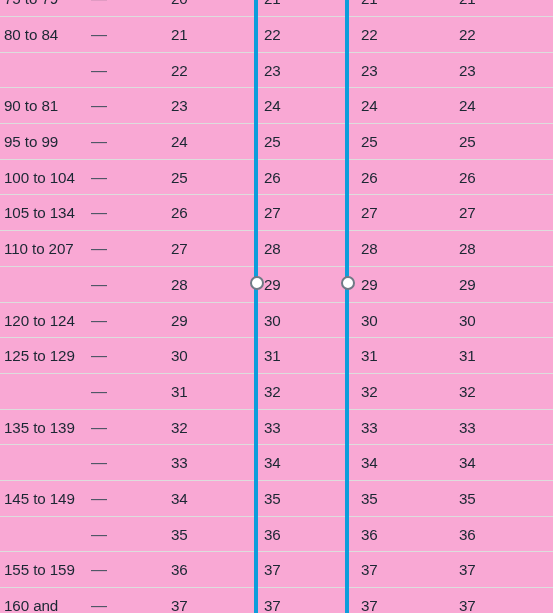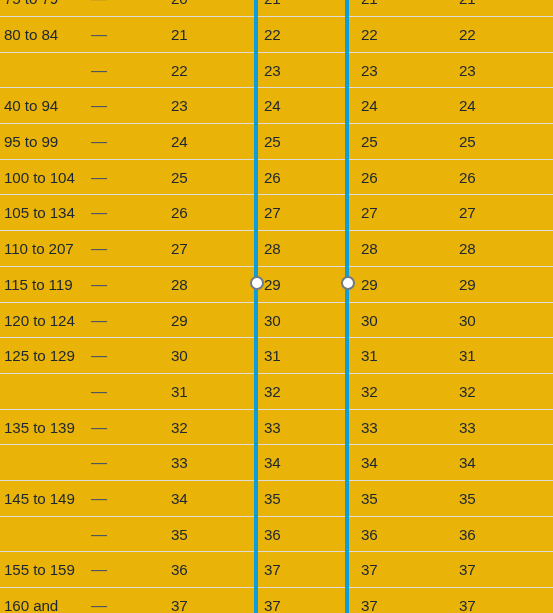--- a/index.html
+++ b/index.html
@@ -13,21 +13,21 @@
     overflow: hidden;
     font-family: "Liberation Sans", sans-serif;
     color: #1b2733;
   }
 
   #table-viewport {
     position: relative;
     width: 553px;
     height: 613px;
     overflow: hidden;
-    background: #eab308;
+    background: #f9a8d4;
   }
 
   
   #rows-layer {
     position: absolute;
     left: 0;
     top: -18.7px;        
     width: 553px;
   }
 
@@ -103,21 +103,21 @@
         <div class="cell cell-v4">22</div>
       </div>
       <div class="table-row">
         <div class="cell cell-dash">—</div>
         <div class="cell cell-v1">22</div>
         <div class="cell cell-v2">23</div>
         <div class="cell cell-v3">23</div>
         <div class="cell cell-v4">23</div>
       </div>
       <div class="table-row">
-        <div class="cell cell-label">40 to 94</div>
+        <div class="cell cell-label">90 to 81</div>
         <div class="cell cell-dash">—</div>
         <div class="cell cell-v1">23</div>
         <div class="cell cell-v2">24</div>
         <div class="cell cell-v3">24</div>
         <div class="cell cell-v4">24</div>
       </div>
       <div class="table-row">
         <div class="cell cell-label">95 to 99</div>
         <div class="cell cell-dash">—</div>
         <div class="cell cell-v1">24</div>
@@ -143,21 +143,20 @@
       </div>
       <div class="table-row">
         <div class="cell cell-label">110 to 207</div>
         <div class="cell cell-dash">—</div>
         <div class="cell cell-v1">27</div>
         <div class="cell cell-v2">28</div>
         <div class="cell cell-v3">28</div>
         <div class="cell cell-v4">28</div>
       </div>
       <div class="table-row">
-        <div class="cell cell-label">115 to 119</div>
         <div class="cell cell-dash">—</div>
         <div class="cell cell-v1">28</div>
         <div class="cell cell-v2">29</div>
         <div class="cell cell-v3">29</div>
         <div class="cell cell-v4">29</div>
       </div>
       <div class="table-row">
         <div class="cell cell-label">120 to 124</div>
         <div class="cell cell-dash">—</div>
         <div class="cell cell-v1">29</div>

